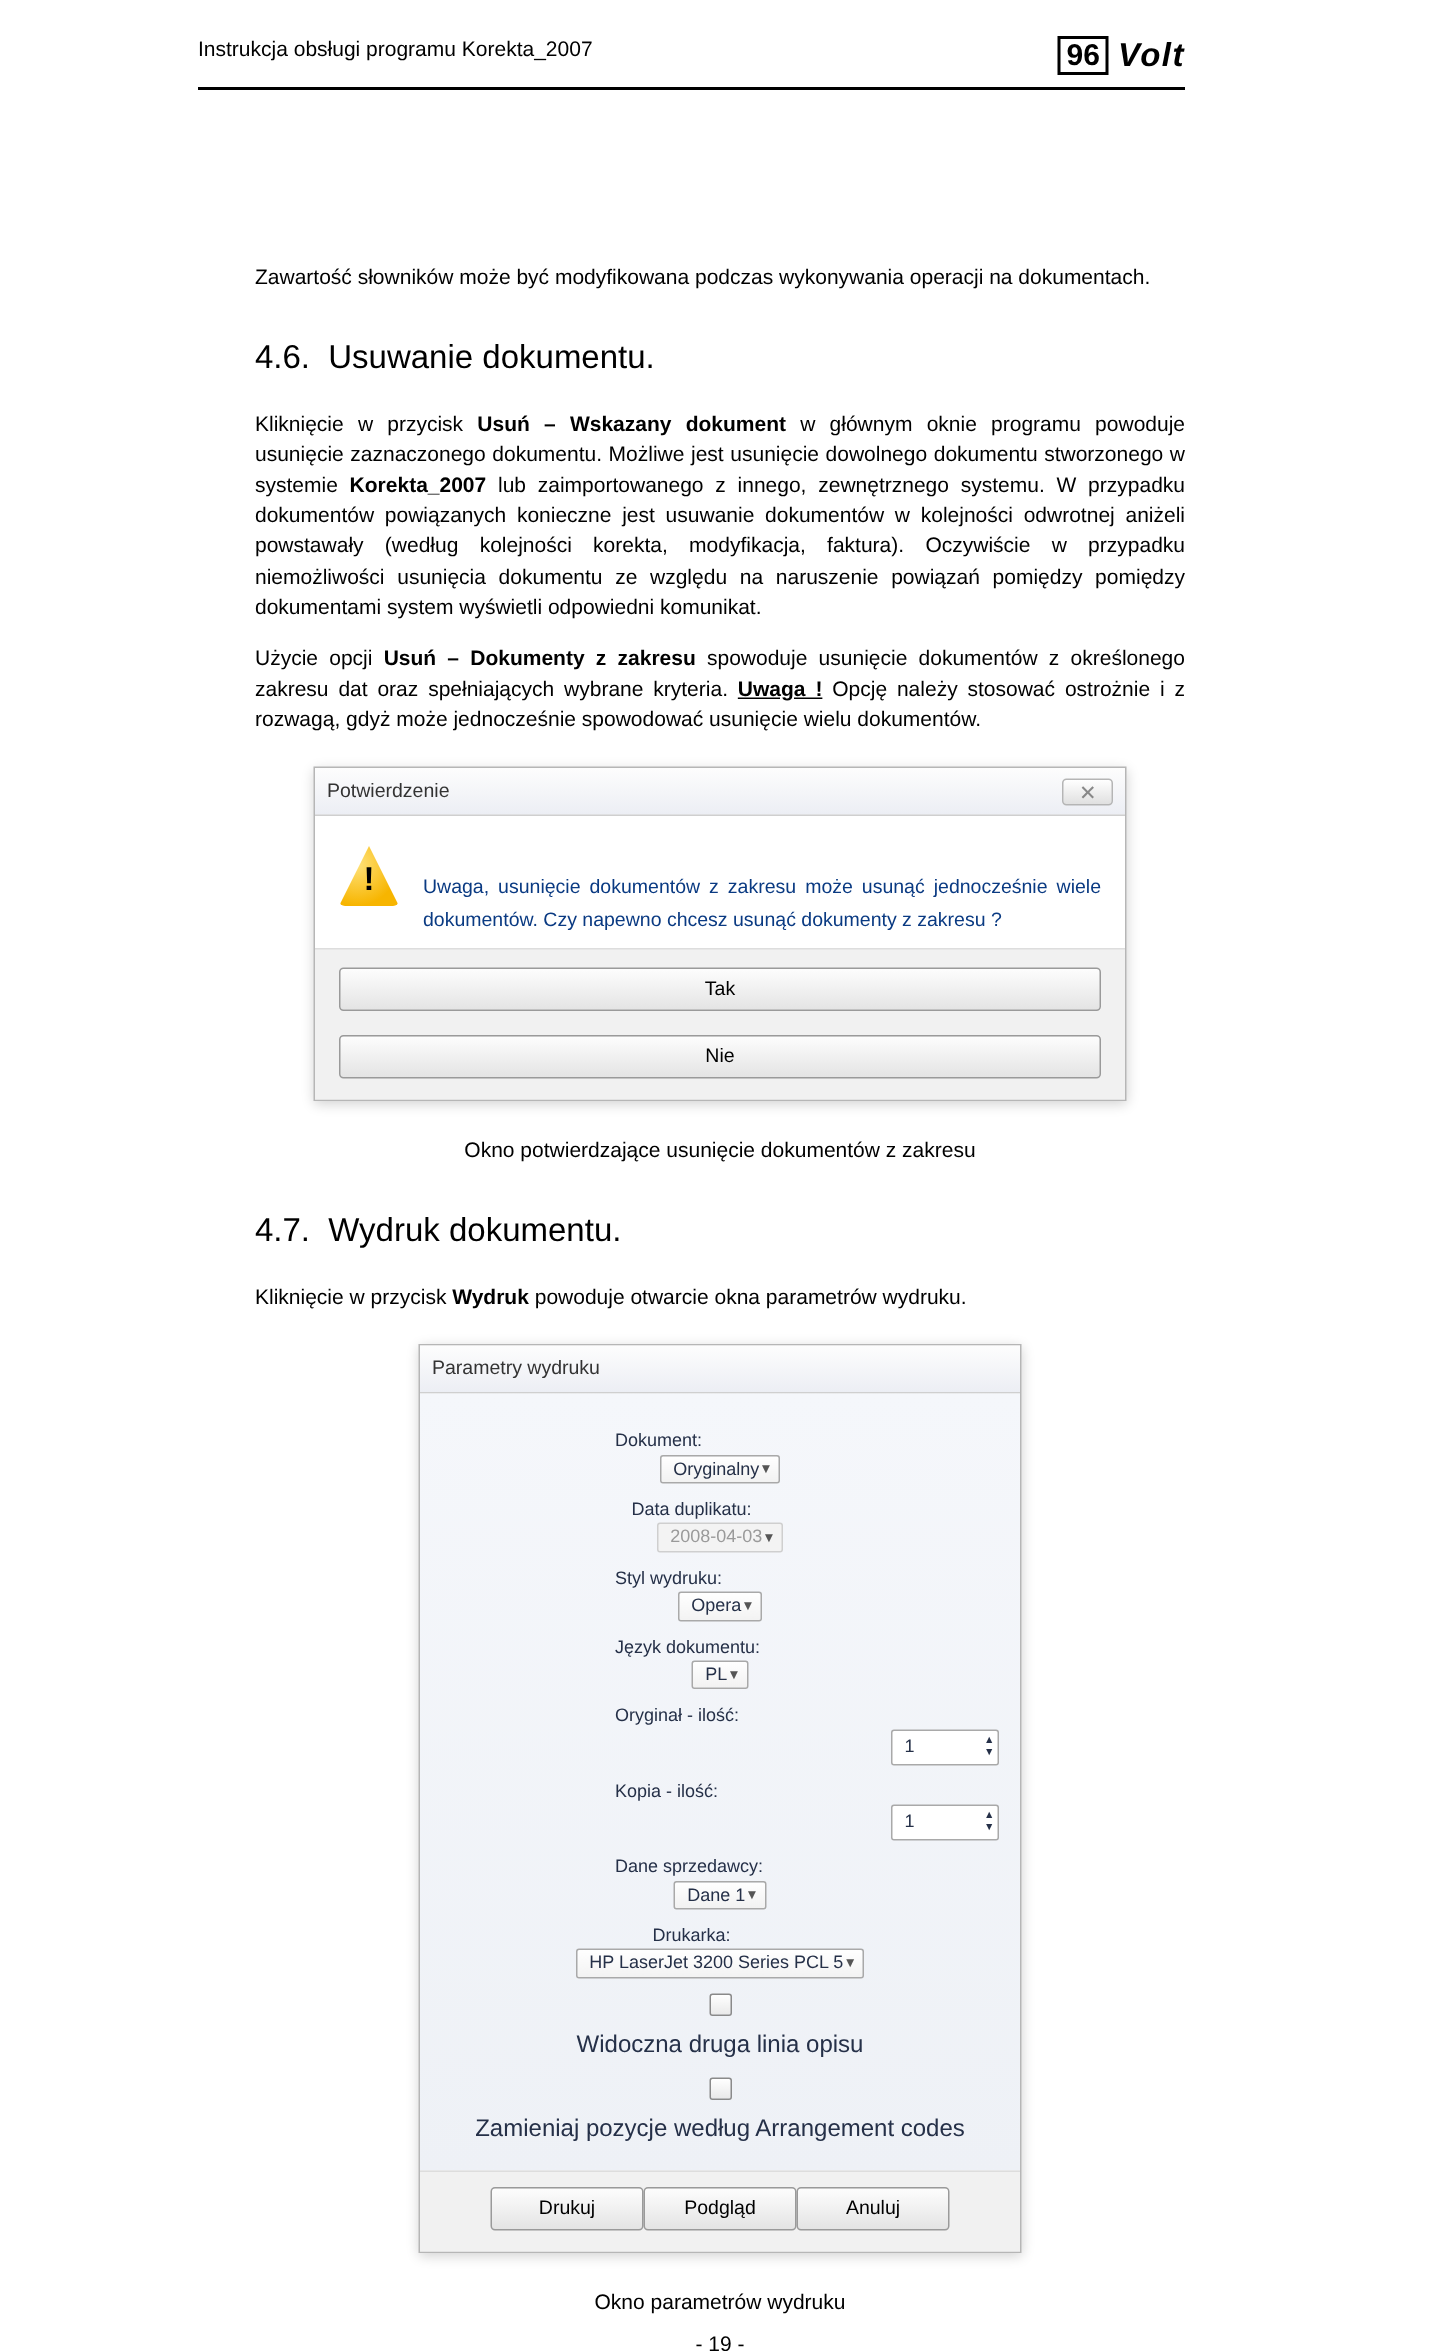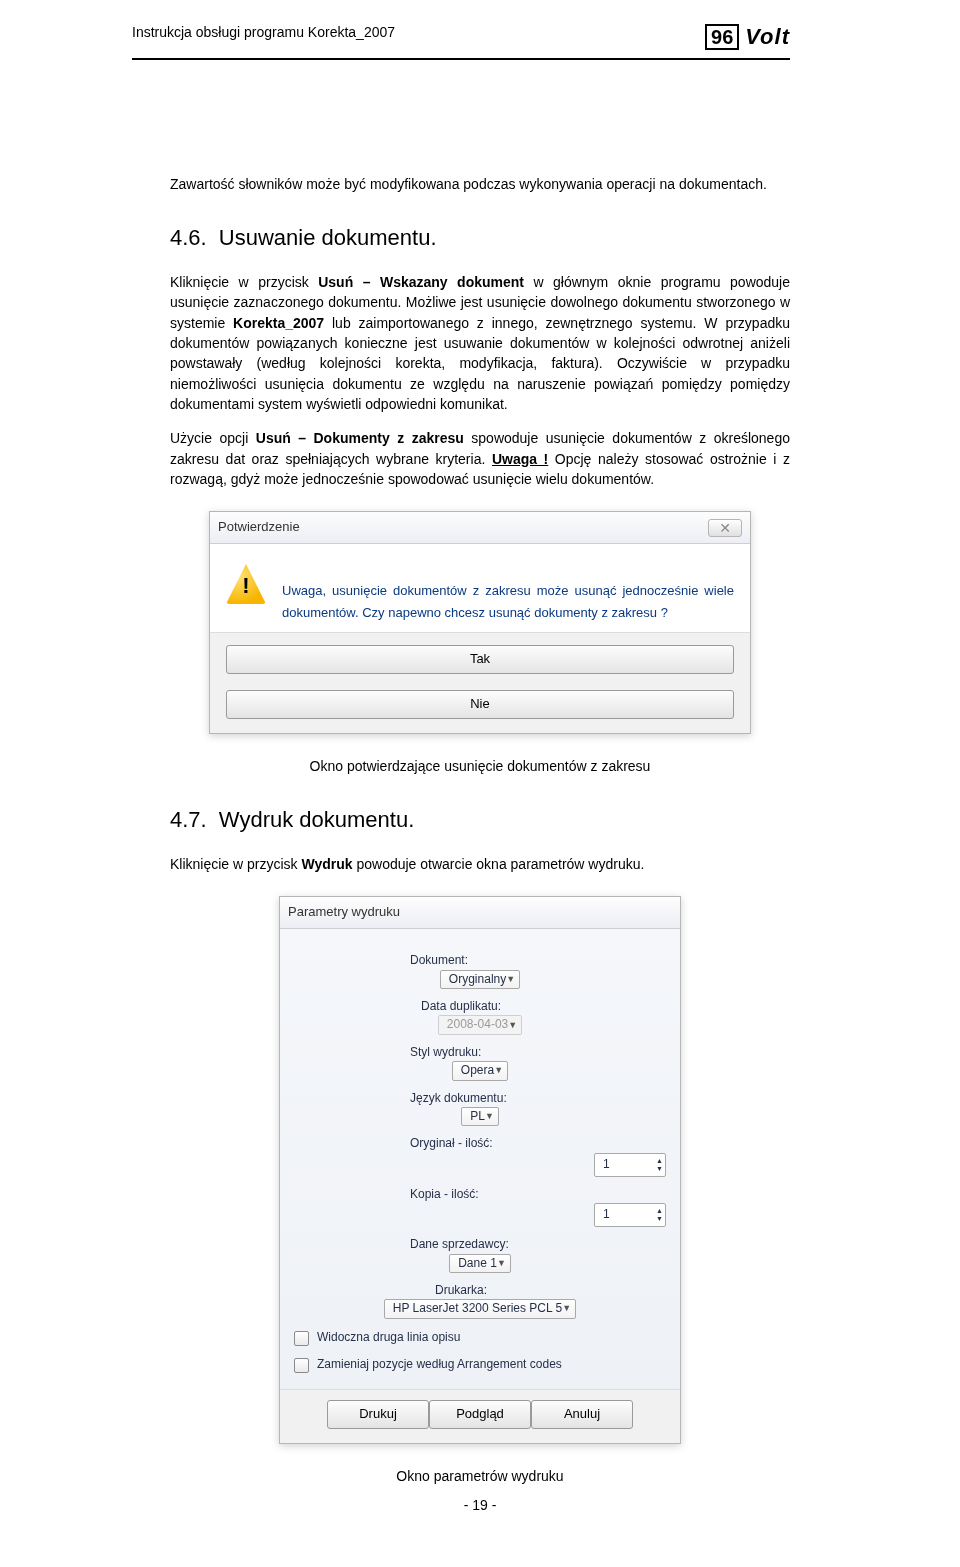--- a/index.html
+++ b/index.html
@@ -179,24 +179,25 @@
     border: 1px solid #a9a9a9;
     border-radius: 2px;
     height: 22px;
     padding: 0 2px 0 8px;
     margin-left: auto;
     font-size: 12px;
   }
   .spin .updn { display: flex; flex-direction: column; font-size: 7px; line-height: 8px; }
   .chkrow {
     display: flex;
-    align-items: flex-end;
+    align-items: center;
     gap: 8px;
     margin: 10px 0 4px 0;
-    font-size: 12px;
+    font-size: 16px;
+    flex-direction: column;
   }
   .chkbox {
     width: 13px; height: 13px;
     border: 1px solid #8a8a8a;
     background: linear-gradient(#fff,#e9e9e9);
     border-radius: 2px;
   }
   .dlg2-btnrow {
     display: flex;
     justify-content: center;

